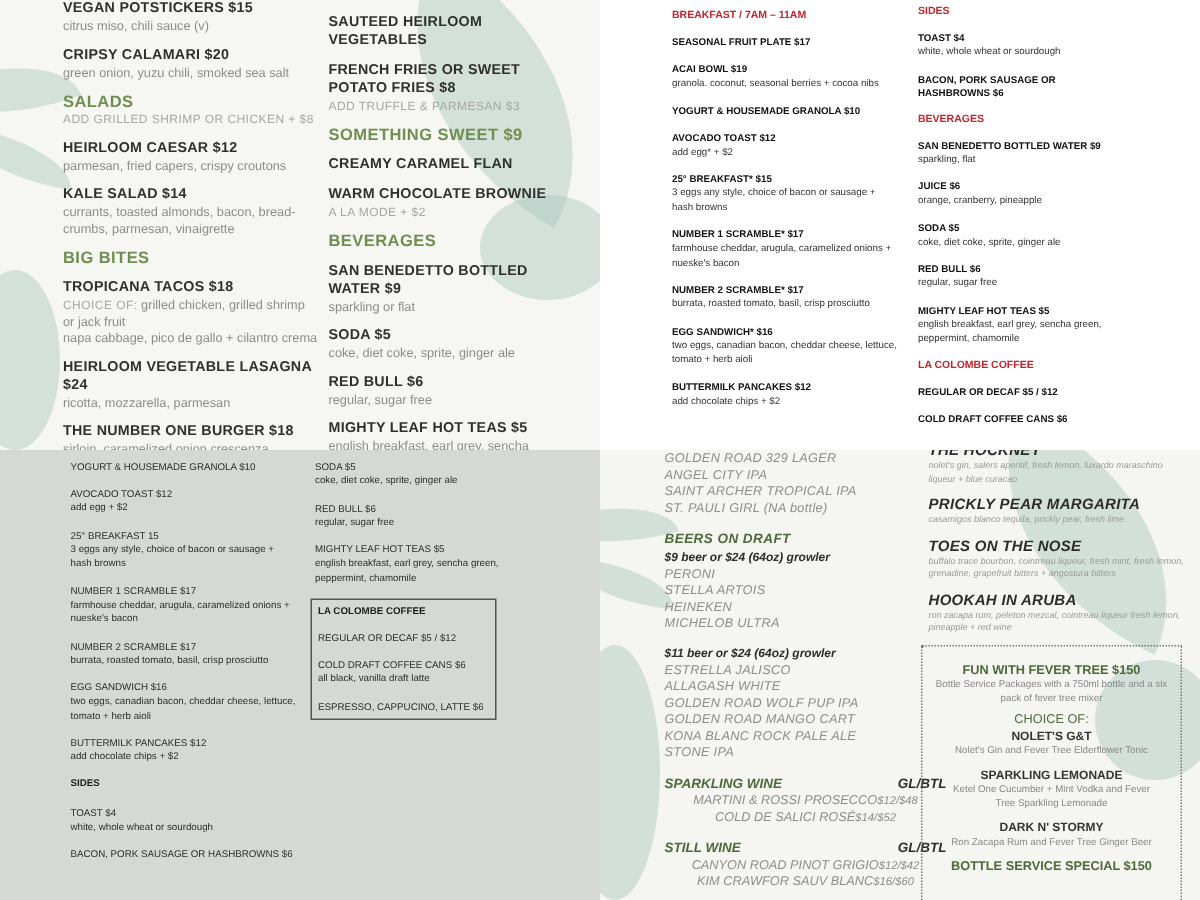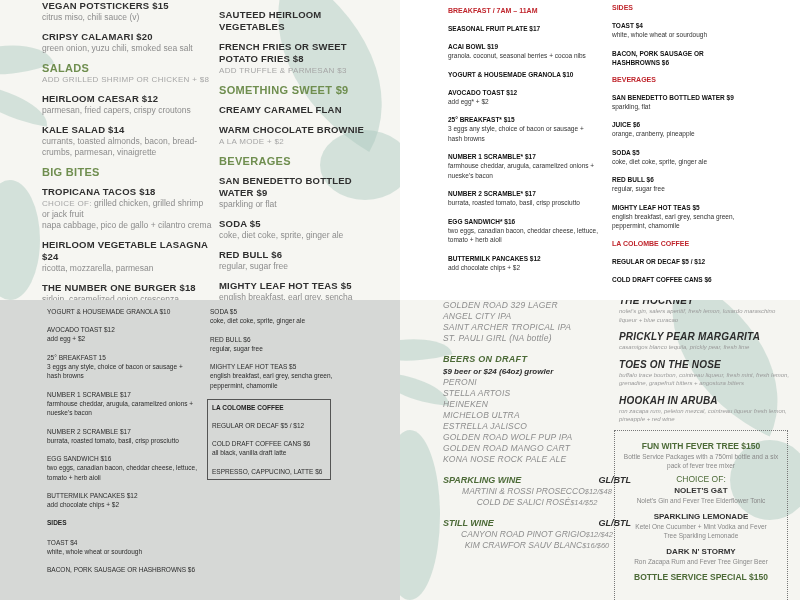--- a/index.html
+++ b/index.html
@@ -305,25 +305,28 @@
       <div>ST. PAULI GIRL (NA bottle)</div>
     </div>
     <div class="bar-section">BEERS ON DRAFT</div>
     <div class="bar-price-note">$9 beer or $24 (64oz) growler</div>
     <div class="bar-list">
       <div>PERONI</div>
       <div>STELLA ARTOIS</div>
       <div>HEINEKEN</div>
       <div>MICHELOB ULTRA</div>
     </div>
+    <div class="bar-price-note" style="margin-top:9px">$11 beer or $24 (64oz) growler</div>
     <div class="bar-list">
       <div>ESTRELLA JALISCO</div>
+      <div>ALLAGASH WHITE</div>
       <div>GOLDEN ROAD WOLF PUP IPA</div>
       <div>GOLDEN ROAD MANGO CART</div>
-      <div>KONA NOSE ROCK PALE ALE</div>
+      <div>KONA BLANC ROCK PALE ALE</div>
+      <div>STONE IPA</div>
     </div>
     <div class="wine-head">
         <span>SPARKLING WINE</span>
         <span class="gl">GL/BTL</span>
       </div>
     <div class="wine-row">
         <span>MARTINI &amp; ROSSI PROSECCO</span>
         <span class="p">$12/$48</span>
       </div>
     <div class="wine-row">

